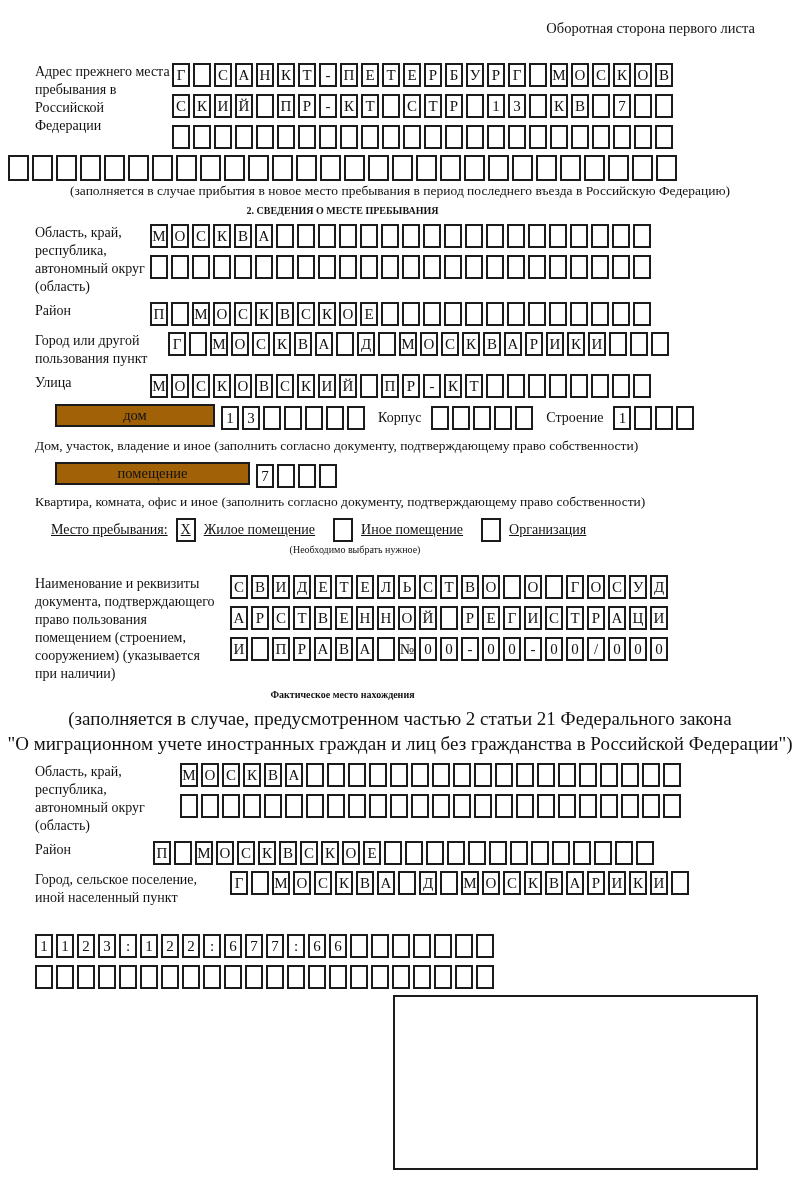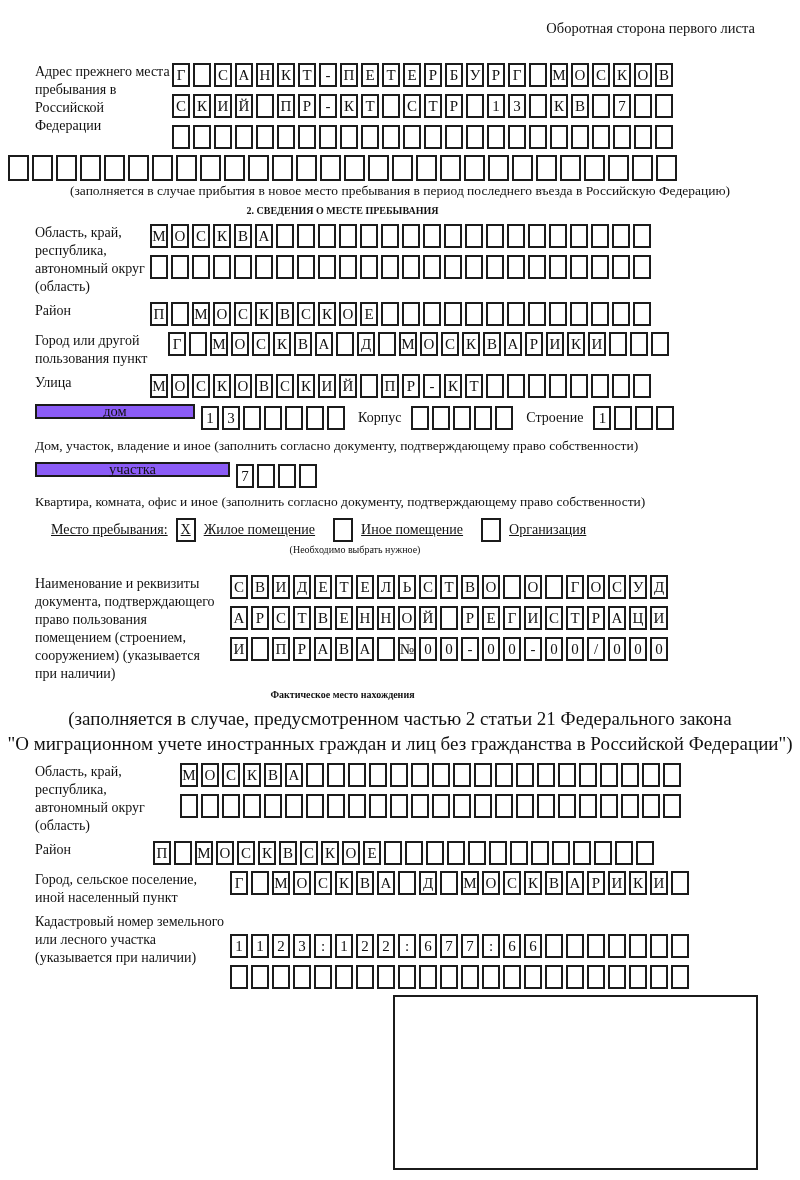--- a/index.html
+++ b/index.html
@@ -18,23 +18,23 @@
     width:18px; height:24px; border:2px solid #1b1b1b; margin-right:3px;
     display:inline-flex; align-items:center; justify-content:center;
     font-size:15px; line-height:1; flex:0 0 auto; background:#fff;
   }
   .row-full { margin-left:-27px; }
   .row-full .cell { width:21px; height:26px; }
   .caption { font-size:13.5px; text-align:center; margin:2px 0 6px -35px; width:800px; }
   .sect-title { font-size:10px; font-weight:bold; text-align:center; margin:4px 0 8px -35px; width:685px; }
   .subnote { font-size:19px; text-align:center; margin:0 0 3px -35px; width:800px; }
   .typebox {
-    border:2px solid #1b1b1b; height:15px; display:inline-flex;
+    border:2px solid #1b1b1b; height:23px; display:inline-flex;
     align-items:center; justify-content:center; font-size:14.5px; flex:0 0 auto;
-    margin-right:6px; background:#8b5cf6;
+    margin-right:6px; background:#a16207;margin-left:20px;
   }
   .smalllbl { font-size:14px; line-height:28px; margin:0 10px; flex:0 0 auto; }
   .chk {
     width:20px; height:24px; border:2px solid #1b1b1b; display:inline-flex;
     align-items:center; justify-content:center; font-size:14px; flex:0 0 auto; background:#fff;
   }
   .stayrow { display:flex; align-items:center; margin:8px 0 2px 16px; font-size:14px;text-decoration:underline; }
   .stayrow .opt-lbl { margin:0 18px 0 8px; }
   .note-center { font-size:10px; margin:0 0 20px 150px; width:340px; text-align:center; }
   .doc-caption { font-size:13.5px; margin:0 0 8px 0; }
@@ -334,21 +334,21 @@
   <div class="cells" style="margin-top:2px">
       <span class="cell">1</span>
       <span class="cell"></span>
       <span class="cell"></span>
       <span class="cell"></span>
     </div>
 </div>
 <div class="doc-caption">Дом, участок, владение и иное (заполнить согласно документу, подтверждающему право собственности)</div>
 
 <div class="row">
-  <div class="typebox" style="width:195px">участка</div>
+  <div class="typebox" style="width:195px">помещение</div>
   <div class="cells" style="margin-top:2px">
       <span class="cell">7</span>
       <span class="cell"></span>
       <span class="cell"></span>
       <span class="cell"></span>
     </div>
 </div>
 <div class="doc-caption">Квартира, комната, офис и иное (заполнить согласно документу, подтверждающему право собственности)</div>
 
 <div class="stayrow">
@@ -551,21 +551,20 @@
       <span class="cell">А</span>
       <span class="cell">Р</span>
       <span class="cell">И</span>
       <span class="cell">К</span>
       <span class="cell">И</span>
       <span class="cell"></span>
     </div>
 </div>
 
 <div class="row">
-  <div class="lbl" style="width:195px">Кадастровый номер земельного или лесного участка (указывается при наличии)</div>
   <div class="cellrows" style="margin-top:21px">
     <div class="cells">
         <span class="cell">1</span>
         <span class="cell">1</span>
         <span class="cell">2</span>
         <span class="cell">3</span>
         <span class="cell">:</span>
         <span class="cell">1</span>
         <span class="cell">2</span>
         <span class="cell">2</span>

